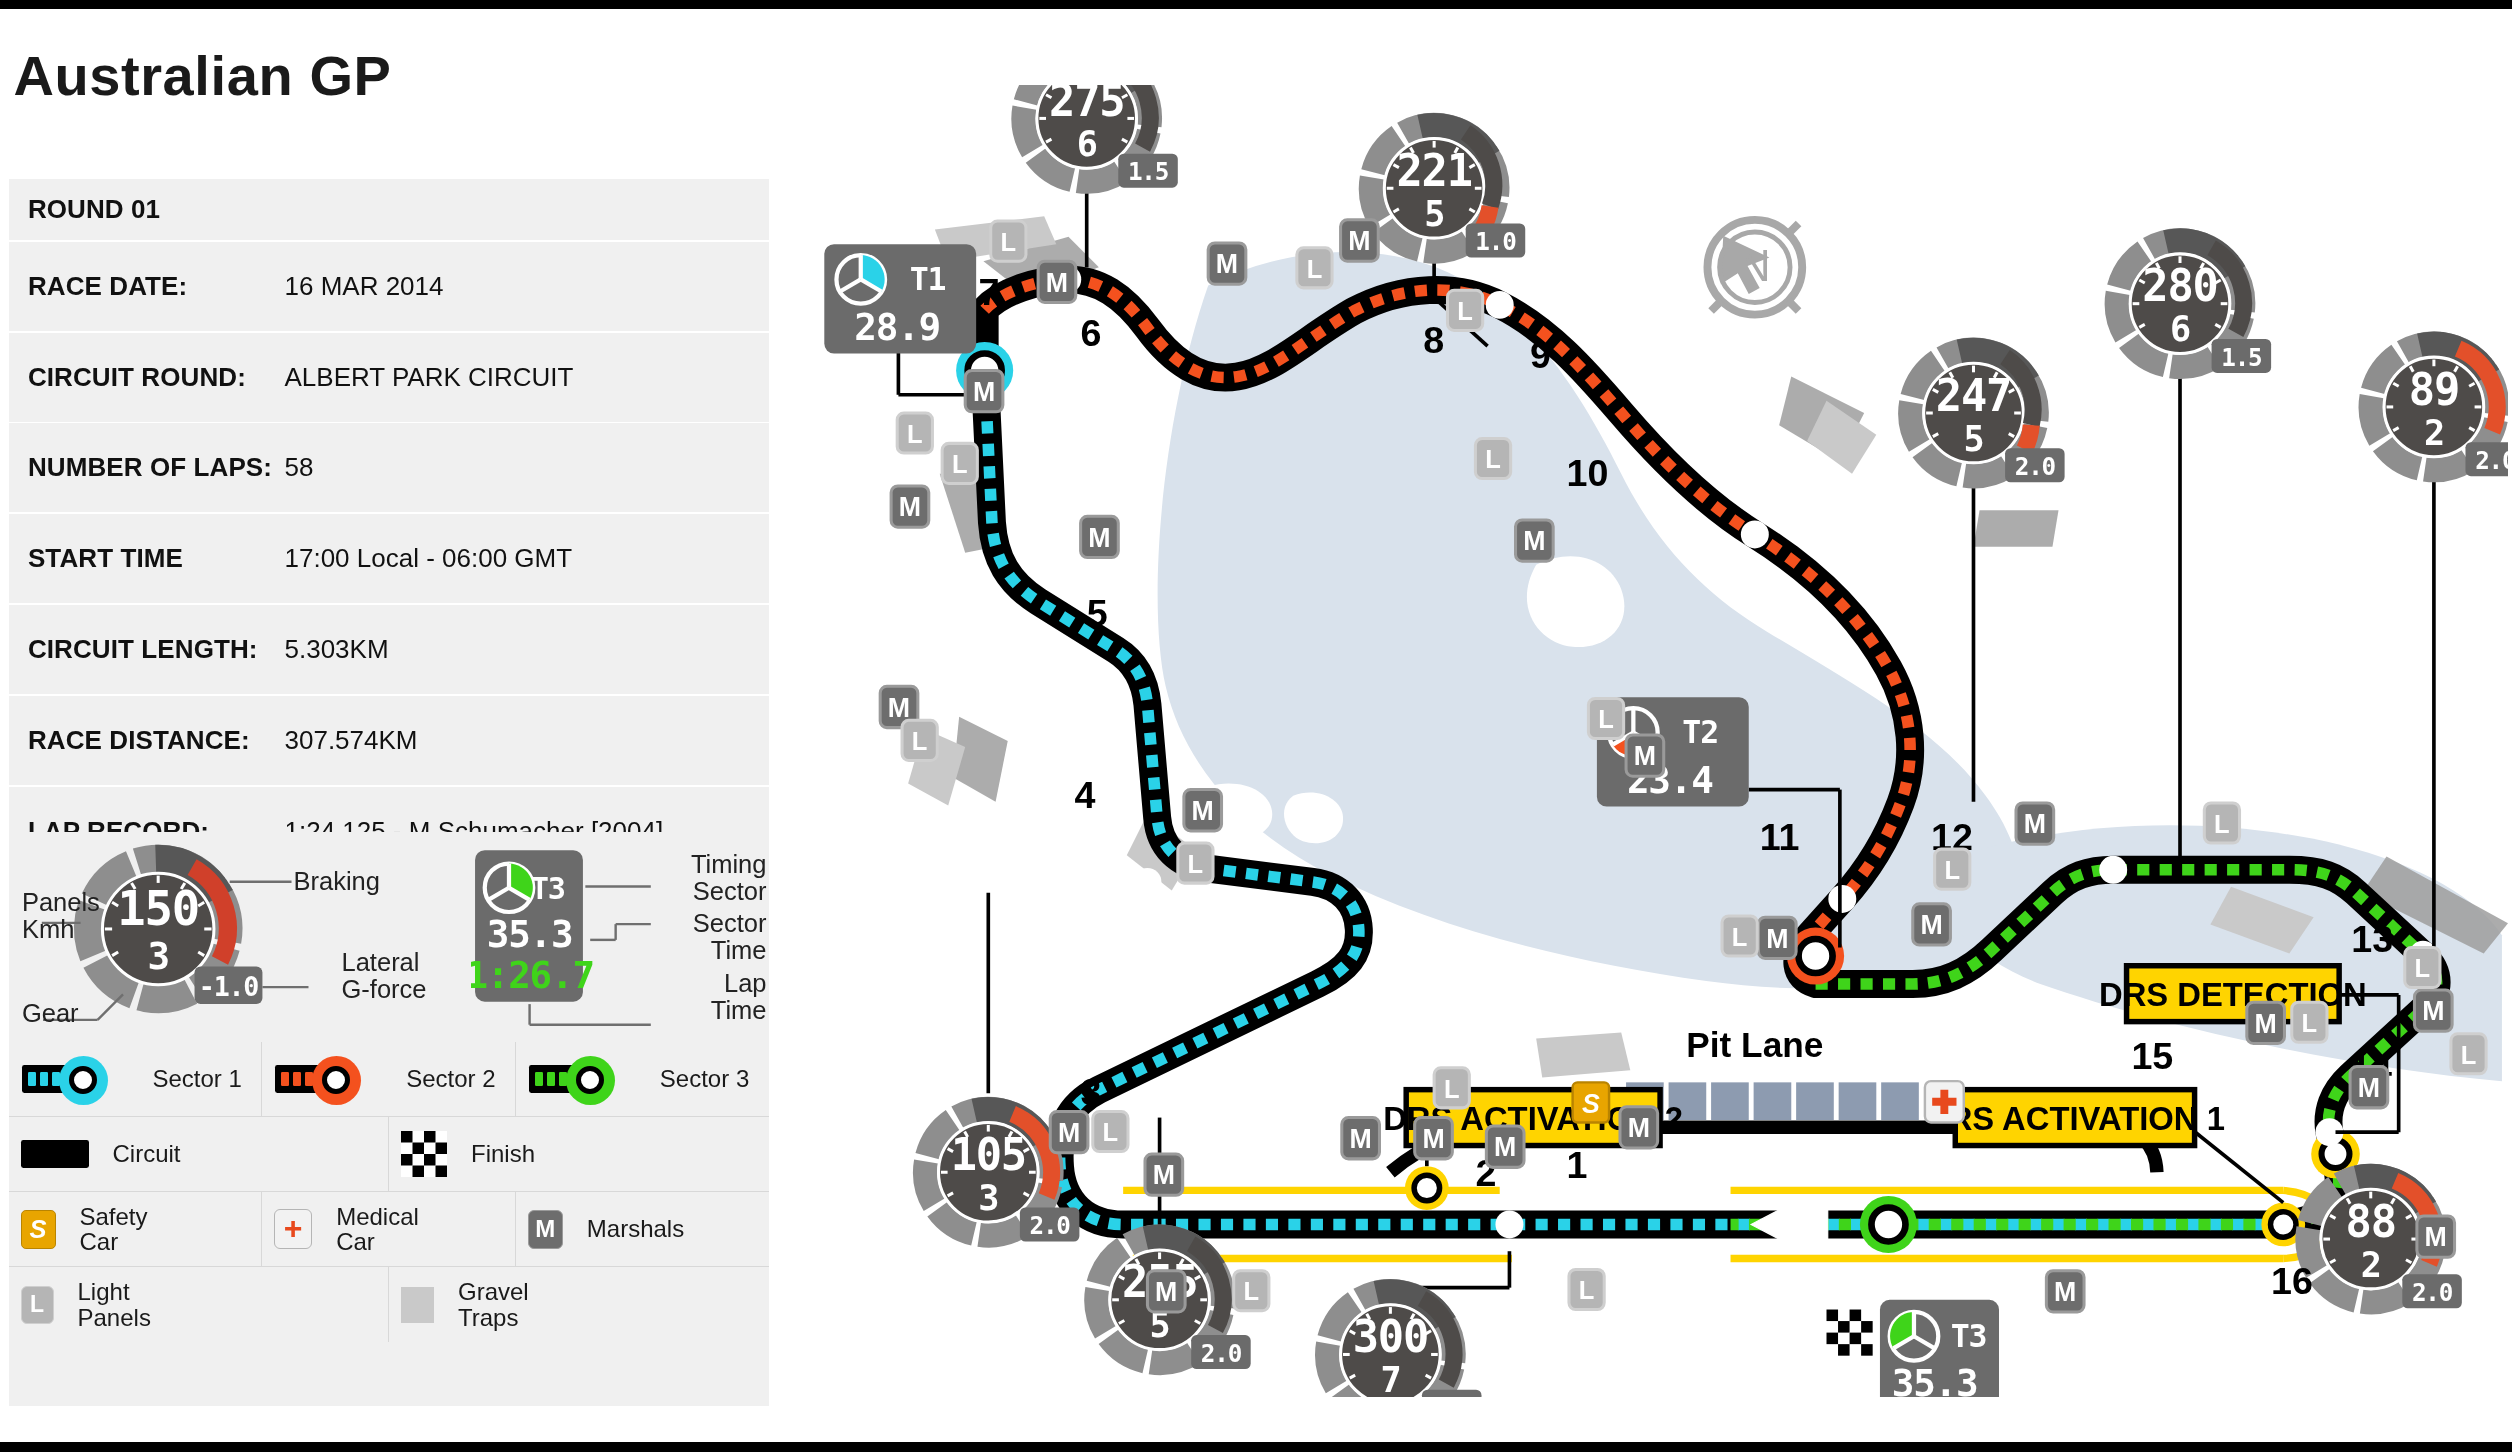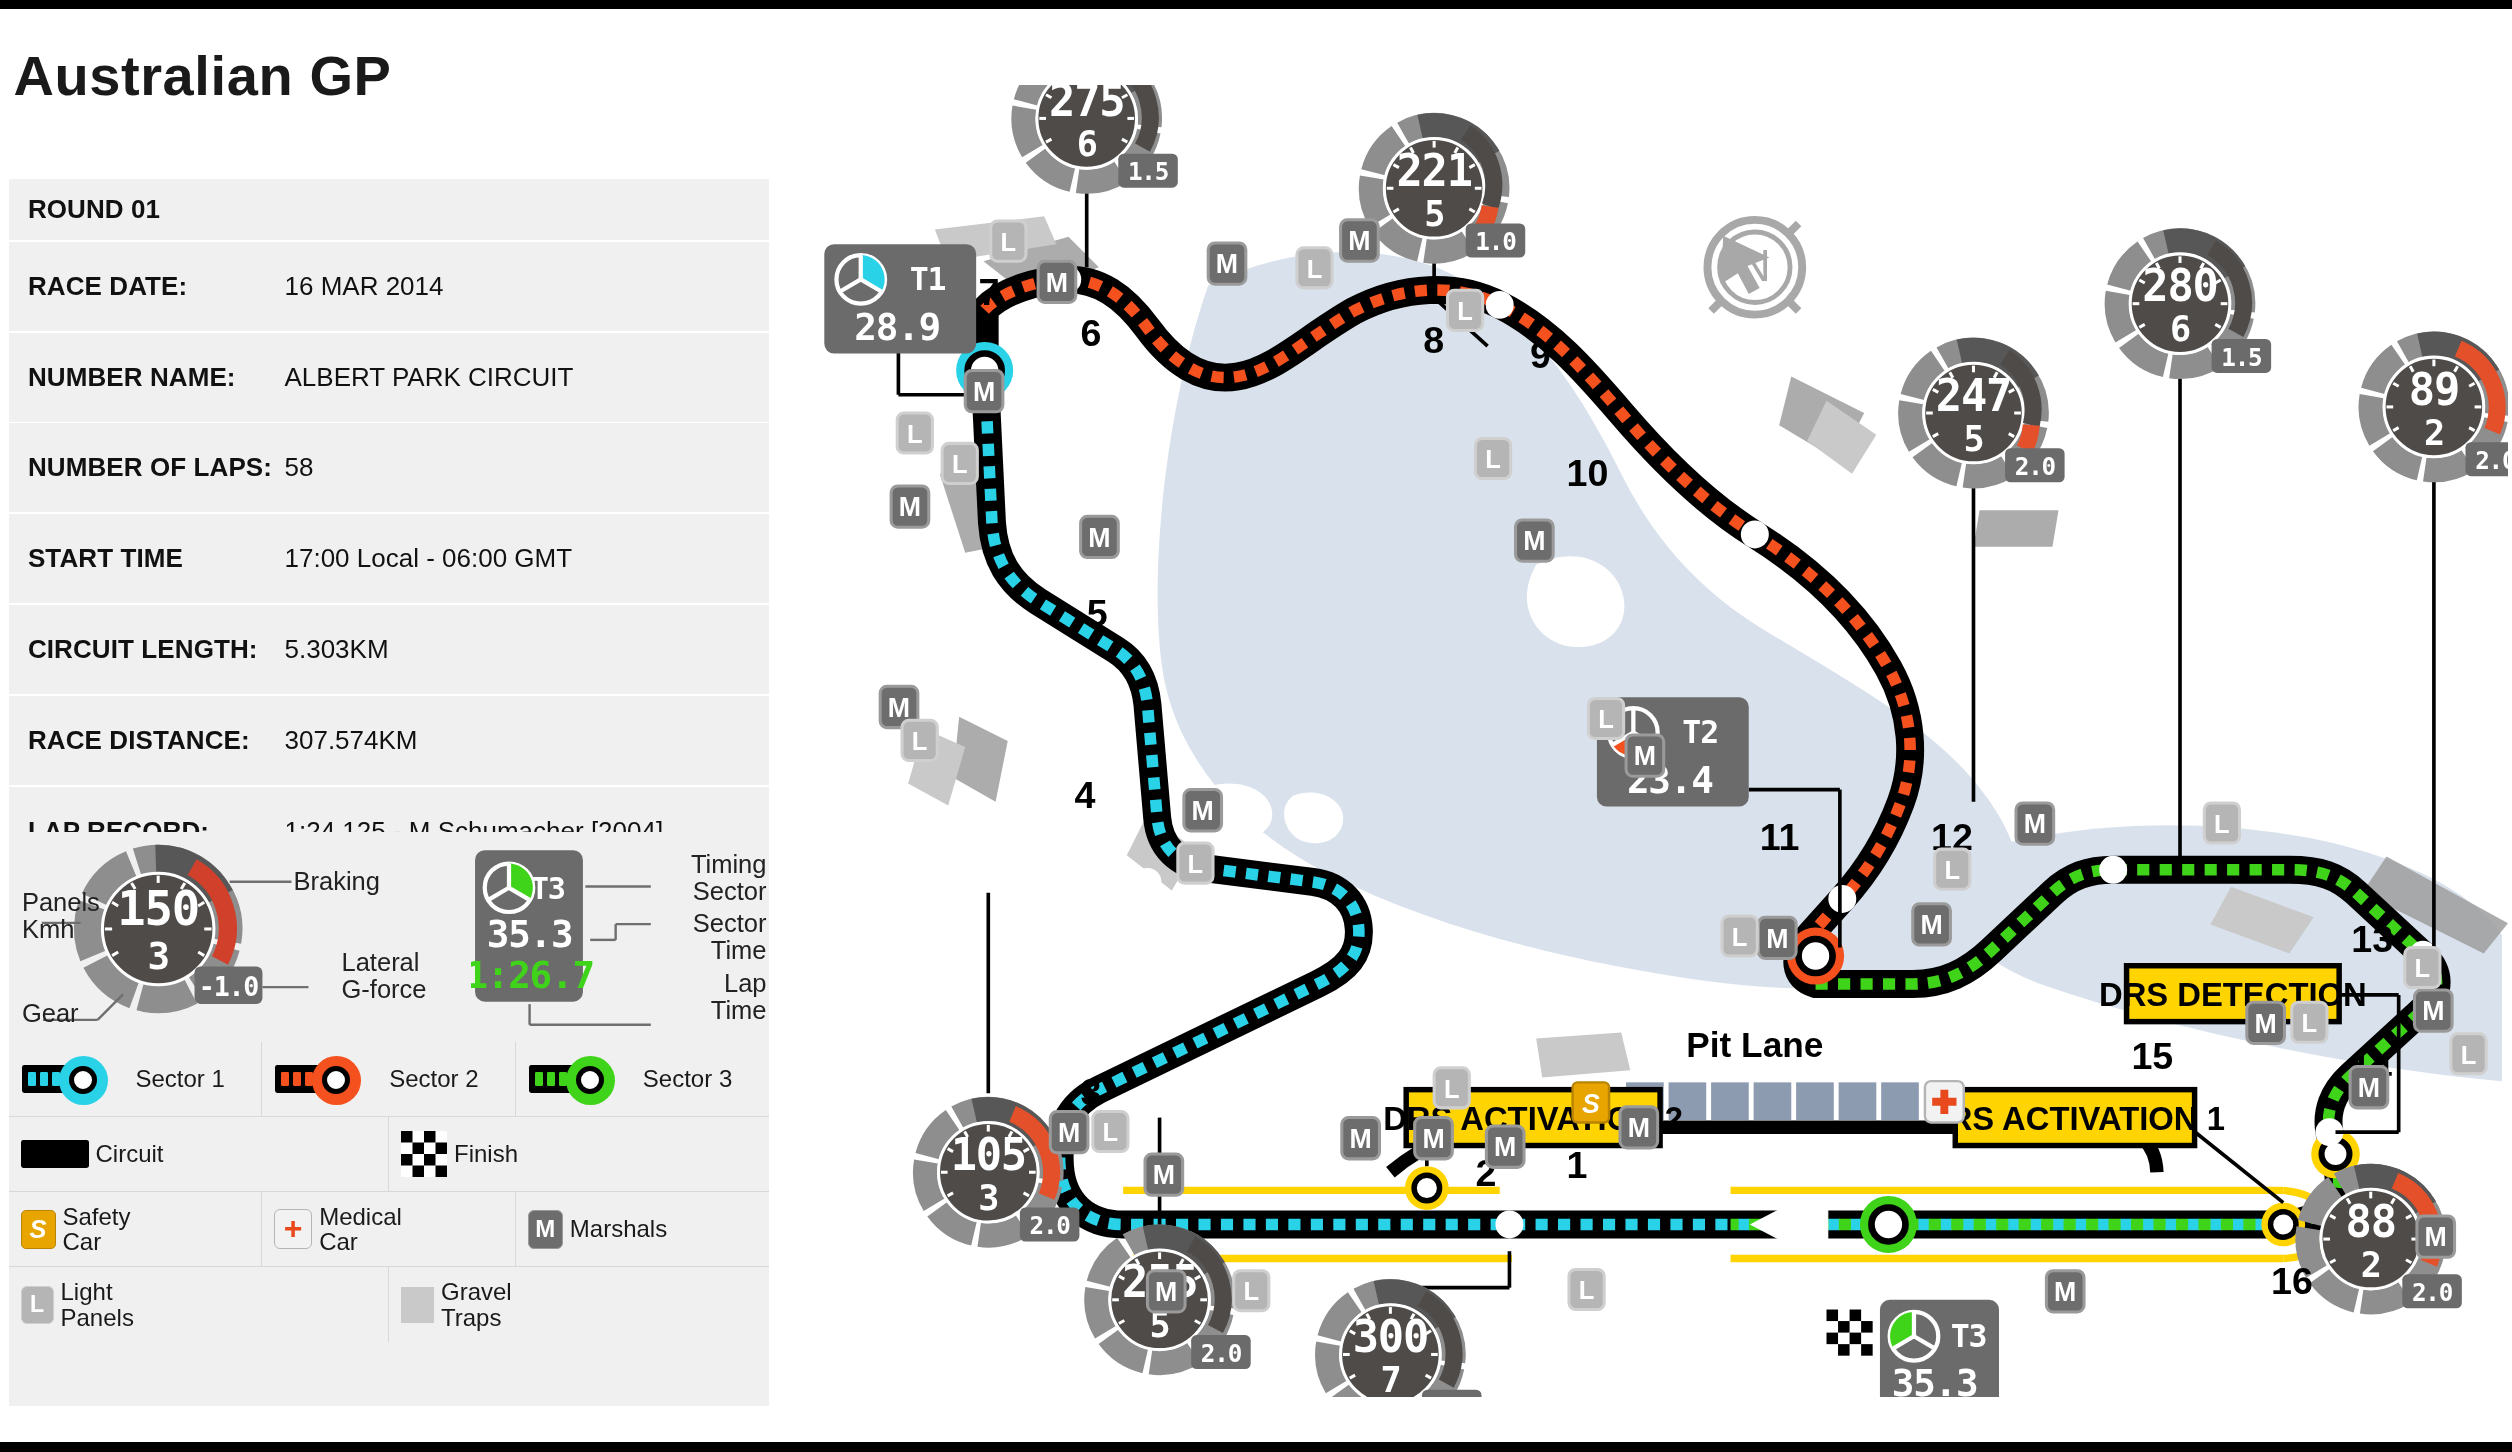--- a/index.html
+++ b/index.html
@@ -33,21 +33,21 @@
   #legend { position:absolute; left:8.5px; top:832px; width:760px; height:574px; background:#f0f0f0; }
 
   .lg-gauge-demo { position:absolute; left:0; top:0; width:462px; height:200px; }
   .lg-timing-demo { position:absolute; left:462px; top:0; width:299px; height:200px; }
 
   .lg-lbl { position:absolute; font-size:25.5px; color:#222; line-height:1.05; }
 
   .lgtable { position:absolute; left:0; top:210px; width:760px; }
   .lgrow { display:flex; border-bottom:1.2px solid #d8d8d8; height:75px; }
   .lgrow:last-child { border-bottom:none; }
-  .lgcell { flex:1; display:flex; align-items:center; gap:7px; border-right:1.2px solid #d8d8d8; padding-left:12px; }
+  .lgcell { flex:1; display:flex; align-items:center; gap:24px; border-right:1.2px solid #d8d8d8; padding-left:12px; }
   .lgcell:last-child { border-right:none; }
   .lgtext { font-size:24px; color:#1a1a1a; line-height:1.05; }
 
   
   .chip { position:relative; width:108px; height:47px; display:flex; align-items:center; }
   .chip .bar {
     position:absolute; left:1.2px; top:9.7px; width:56px; height:28px;
     background:#000; border-radius:2.4px;
   }
   .chip .bar i { position:absolute; top:7.3px; width:8px; height:13.4px; border-radius:1.2px; }
@@ -108,21 +108,21 @@
 
   <div id="info-table">
     <div class="irow round">
       <div class="ilabel">ROUND 01</div>
     </div>
     <div class="irow">
       <div class="ilabel">RACE DATE:</div>
       <div class="ivalue">16 MAR 2014</div>
     </div>
     <div class="irow">
-      <div class="ilabel">NUMBER NAME:</div>
+      <div class="ilabel">CIRCUIT ROUND:</div>
       <div class="ivalue">ALBERT PARK CIRCUIT</div>
     </div>
     <div class="irow">
       <div class="ilabel">NUMBER OF LAPS:</div>
       <div class="ivalue">58</div>
     </div>
     <div class="irow">
       <div class="ilabel">START TIME</div>
       <div class="ivalue">17:00 Local - 06:00 GMT</div>
     </div>

